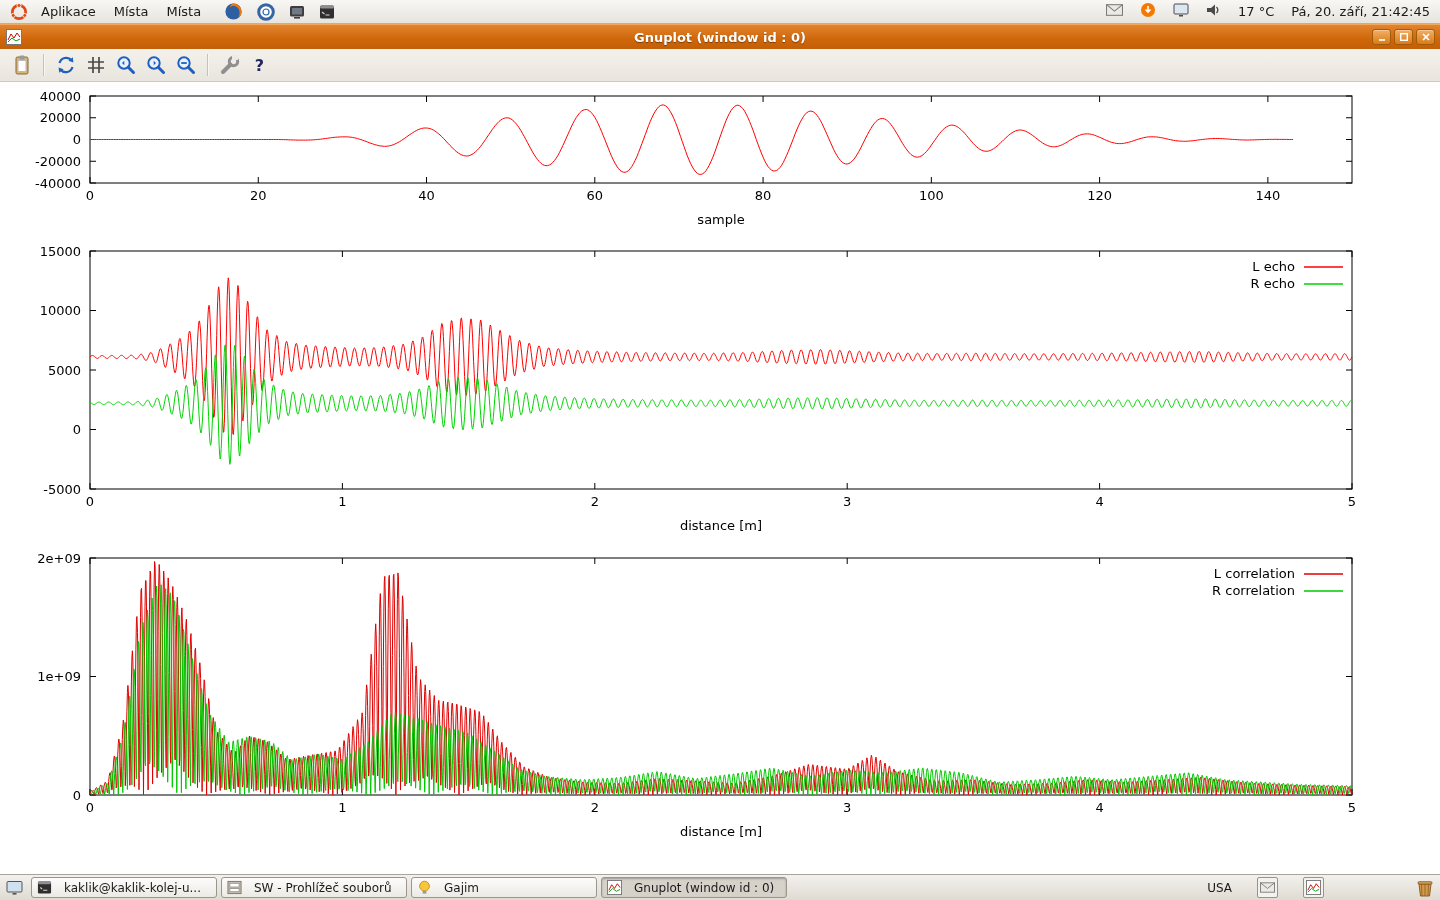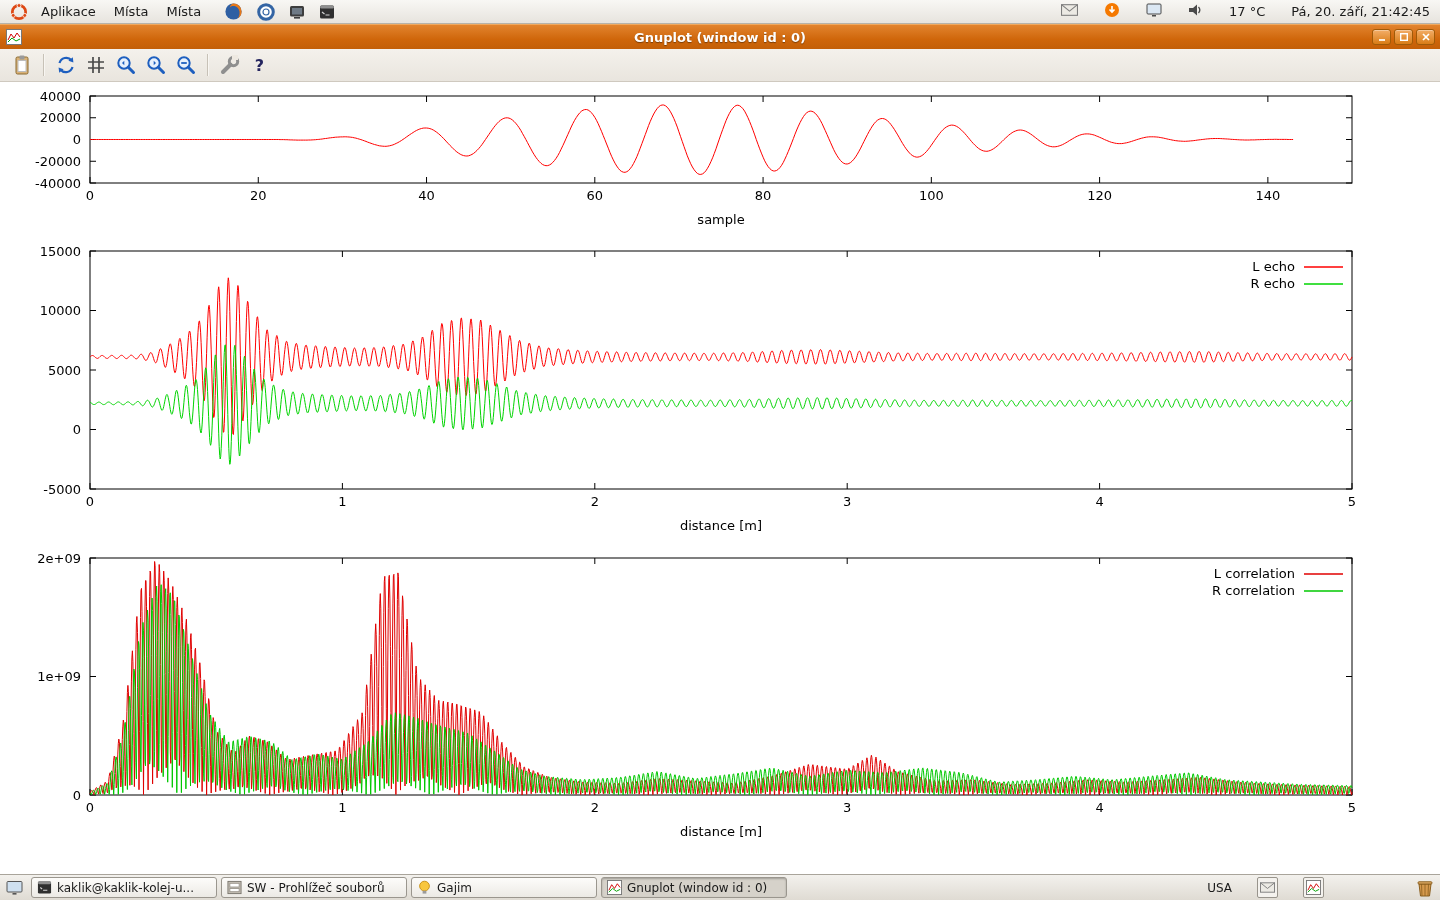--- a/index.html
+++ b/index.html
@@ -9,21 +9,21 @@
 
   
   .top-panel { position:absolute; top:0; left:0; width:1440px; height:24px;
     background:linear-gradient(180deg,#f8f7f4,#e7e4de);
     border-bottom:1px solid #b7b2a8; display:flex; align-items:center;
     padding:0 6px; font-size:13px; color:#1a1a1a; }
   .panel-btn { height:24px; display:flex; align-items:center; padding:0 4px; cursor:default; }
   .menu { height:24px; display:flex; align-items:center; padding:0 9px; }
   .launchers { display:flex; align-items:center; gap:6px; margin-left:10px; }
   .panel-spacer { flex:1; }
-  .panel-right { display:flex; align-items:center; gap:26px; padding-right:4px; }
+  .panel-right { display:flex; align-items:center; gap:17px; padding-right:4px; }
   .panel-text { font-size:13px; white-space:nowrap; }
 
   
   .titlebar { position:absolute; top:24px; left:0; width:1440px; height:25px;
     background:linear-gradient(180deg,#e2842e,#cf660a 60%,#c35f07);
     border-top:1px solid #f0a95f; display:flex; align-items:center; }
   .titlebar .title { position:absolute; left:0; width:100%; text-align:center;
     color:#fff; font-weight:bold; font-size:13px; text-shadow:0 1px 1px rgba(0,0,0,.4); }
   .titlebar .ticon { margin-left:6px; z-index:2; display:flex; }
   .win-buttons { position:absolute; right:5px; top:4px; display:flex; gap:3px; z-index:2; }
@@ -46,21 +46,21 @@
     background:#ffffff; }
   #plots-svg { position:absolute; top:0; left:0; }
   #plots-svg text { font-family:"DejaVu Sans","Liberation Sans",sans-serif;
     font-size:13px; fill:#000; }
 
   
   .taskbar { position:absolute; top:874px; left:0; width:1440px; height:26px;
     background:linear-gradient(180deg,#f3f1ed,#dfdbd3);
     border-top:1px solid #a9a49b; display:flex; align-items:center;
     padding:0 3px; gap:4px; font-size:12px; color:#1a1a1a; }
-  .task { width:186px; height:21px; display:flex; align-items:center; gap:5px;
+  .task { width:186px; height:21px; display:flex; align-items:center; gap:12px;
     padding:0 5px; border:1px solid #9a968e; border-radius:3px;
     background:linear-gradient(#fdfcfa,#eceae5); overflow:hidden; }
   .task.active { background:#d6d2ca; box-shadow:inset 0 1px 2px rgba(0,0,0,.25); }
   .task .tlabel { white-space:nowrap; overflow:hidden; text-overflow:ellipsis; }
   .show-desktop { width:24px; height:21px; display:flex; align-items:center;
     justify-content:center; border:1px solid transparent; }
   .tray { margin-left:auto; display:flex; align-items:center; gap:25px; }
   .tray-box { width:21px; height:21px; border:1px solid #98948c; border-radius:2px;
     background:#f4f2ee; display:flex; align-items:center; justify-content:center; }
   .trash-wrap { margin-left:66px; margin-right:2px; display:flex; align-items:center; }

